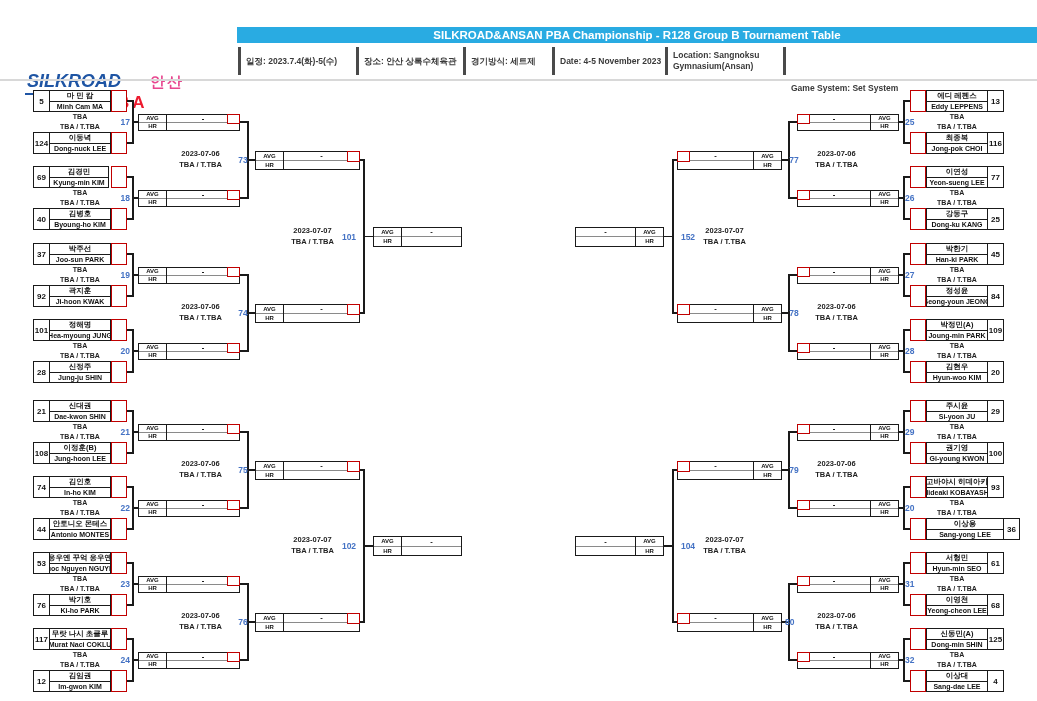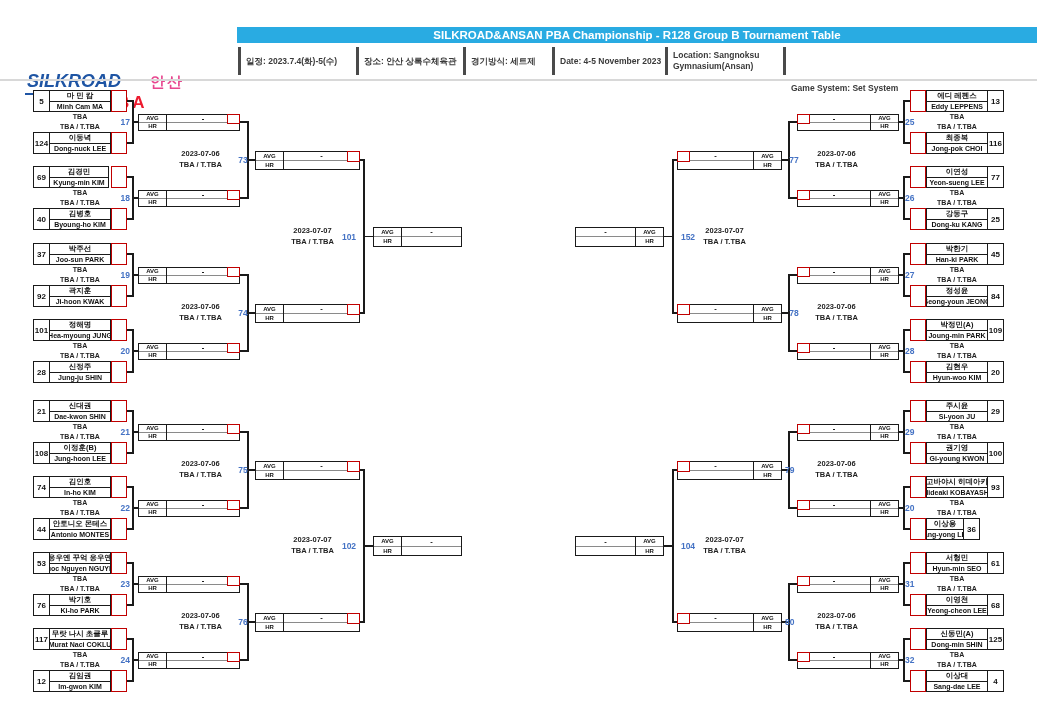--- a/index.html
+++ b/index.html
@@ -632,21 +632,21 @@
       </div>
       <div class="abs redcell" style="left: 797px; top: 423.5px; width: 13px; height: 10.85px;"></div>
       <div class="abs pbox" style="left: 926px; top: 476px; width: 78px; height: 22px;">
         <div class="namecol">
           <div class="krname">고바야시 히데아키</div>
           <div class="enname">Hideaki KOBAYASHI</div>
         </div>
         <div class="seedcell" style="border-left: 1px solid var(--line);">93</div>
       </div>
       <div class="abs redcell" style="left: 910px; top: 476px; width: 16px; height: 22px;"></div>
-      <div class="abs pbox" style="left: 926px; top: 518px; width: 54px; height: 22px; justify-content: space-between;">
+      <div class="abs pbox" style="left: 926px; top: 518px; width: 94px; height: 22px; justify-content: space-between;">
         <div class="namecol">
           <div class="krname">이상용</div>
           <div class="enname">Sang-yong LEE</div>
         </div>
         <div class="seedcell" style="border-left: 1px solid var(--line);">36</div>
       </div>
       <div class="abs redcell" style="left: 910px; top: 518px; width: 16px; height: 22px;"></div>
       <div class="abs tbatext" style="left: 910px; top: 498px; width: 94px; height: 10px;">TBA</div>
       <div class="abs tbatext" style="left: 910px; top: 508px; width: 94px; height: 10px;">TBA / T.TBA</div>
       <div class="abs bluenum" style="left: 905px; top: 503px; width: 32px; height: 10px; text-align: left;">20</div>
@@ -779,21 +779,21 @@
           <div></div>
         </div>
         <div class="labcol" style="border-left: 1px solid var(--line);">
           <div class="rowdiv">AVG</div>
           <div>HR</div>
         </div>
       </div>
       <div class="abs redcell" style="left: 677px; top: 460.5px; width: 13px; height: 11.95px;"></div>
       <div class="abs datetext" style="left: 799px; top: 459px; width: 75px; height: 10px;">2023-07-06</div>
       <div class="abs datetext" style="left: 799px; top: 470px; width: 75px; height: 10px;">TBA / T.TBA</div>
-      <div class="abs bluenum" style="left: 785px; top: 465px; width: 18px; height: 10px; ">79</div>
+      <div class="abs bluenum" style="left: 785px; top: 465px; width: 18px; height: 10px; text-align: center;">79</div>
       <div class="abs cline" style="left: 788px; top: 583.25px; width: 9px; height: 1.5px;"></div>
       <div class="abs cline" style="left: 788px; top: 659.25px; width: 9px; height: 1.5px;"></div>
       <div class="abs cline" style="left: 788.05px; top: 583.25px; width: 1.5px; height: 77.5px;"></div>
       <div class="abs cline" style="left: 782px; top: 621.25px; width: 7px; height: 1.5px;"></div>
       <div class="abs rbox" style="left: 677px; top: 612.5px; width: 105px; height: 19px;">
         <div class="valcol">
           <div class="rowdiv">-</div>
           <div></div>
         </div>
         <div class="labcol" style="border-left: 1px solid var(--line);">

